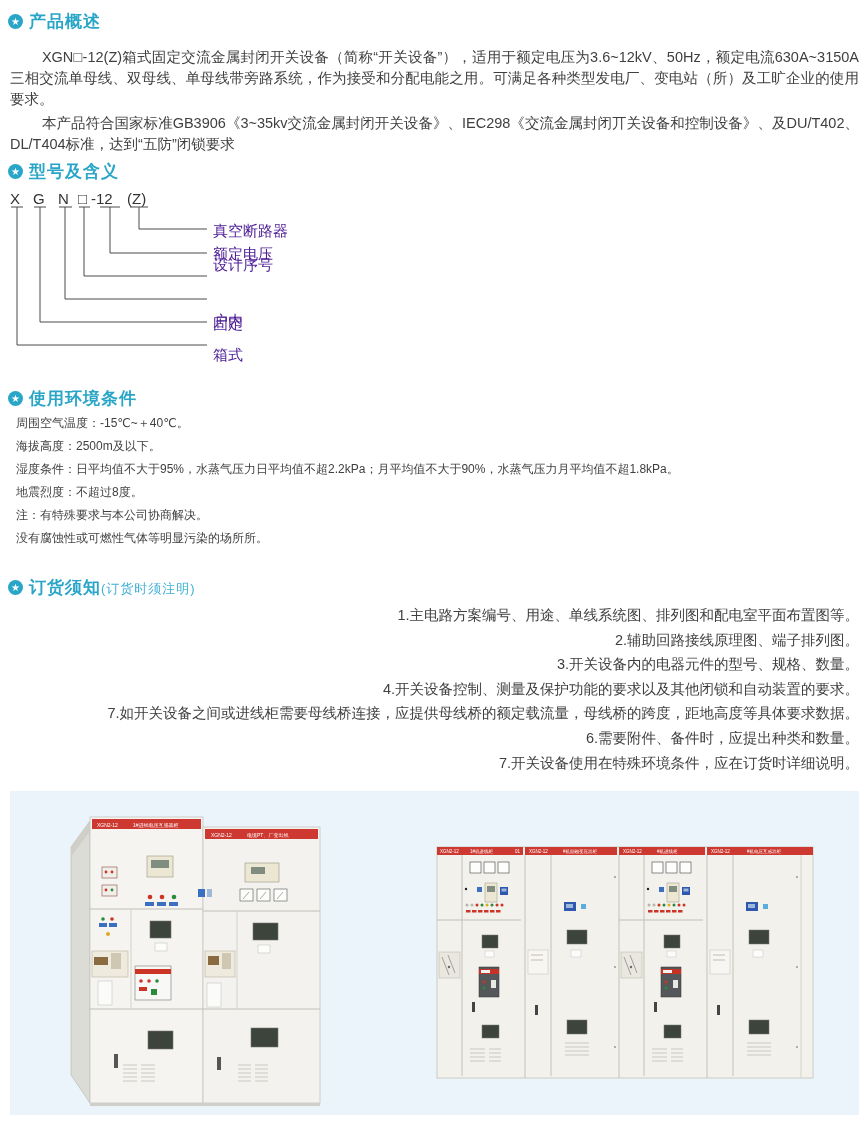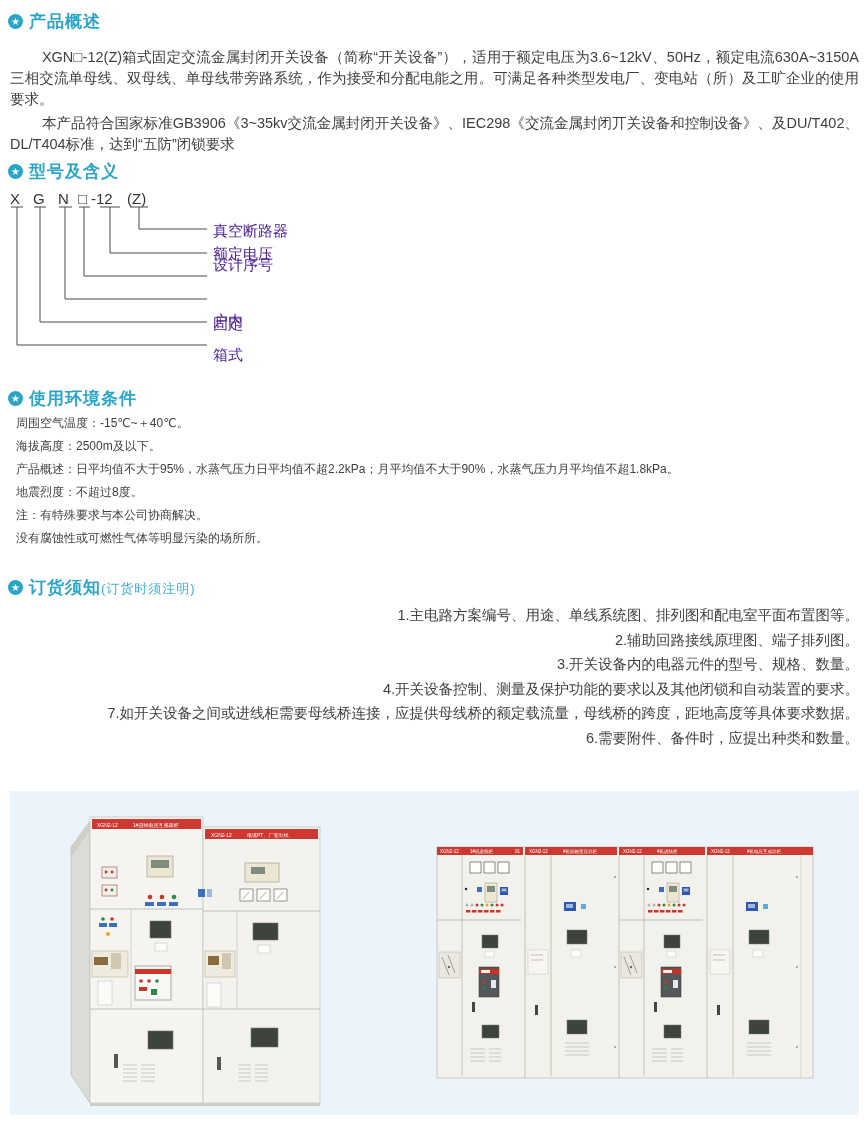--- a/index.html
+++ b/index.html
@@ -77,37 +77,38 @@
   <span class="model-label" style="top:315px;">固定</span>
   <span class="model-label" style="top:346px;">箱式</span>
 
   <div class="sec-head" style="top:387px;">
     <span class="sec-icon">★</span>
     <span class="sec-title">使用环境条件</span>
   </div>
   <div class="envblock" style="top:412px;">
     <div>周围空气温度：-15℃~＋40℃。</div>
     <div>海拔高度：2500m及以下。</div>
-    <div>产品概述：日平均值不大于95%，水蒸气压力日平均值不超2.2kPa；月平均值不大于90%，水蒸气压力月平均值不超1.8kPa。</div>
+    <div>湿度条件：日平均值不大于95%，水蒸气压力日平均值不超2.2kPa；月平均值不大于90%，水蒸气压力月平均值不超1.8kPa。</div>
     <div>地震烈度：不超过8度。</div>
     <div>注：有特殊要求与本公司协商解决。</div>
     <div>没有腐蚀性或可燃性气体等明显污染的场所所。</div>
   </div>
 
   <div class="sec-head" style="top:576px;">
     <span class="sec-icon">★</span>
     <span class="sec-title"><span>订货须知</span><span class="sec-note">(订货时须注明)</span></span>
   </div>
   <div class="orderblock" style="top:603px;text-align:right;">
     <div>1.主电路方案编号、用途、单线系统图、排列图和配电室平面布置图等。</div>
     <div>2.辅助回路接线原理图、端子排列图。</div>
     <div>3.开关设备内的电器元件的型号、规格、数量。</div>
     <div>4.开关设备控制、测量及保护功能的要求以及其他闭锁和自动装置的要求。</div>
     <div>7.如开关设备之间或进线柜需要母线桥连接，应提供母线桥的额定载流量，母线桥的跨度，距地高度等具体要求数据。</div>
     <div>6.需要附件、备件时，应提出种类和数量。</div>
+    <div>7.开关设备使用在特殊环境条件，应在订货时详细说明。</div>
   </div>
 
   <div class="photo-panel">
 
     <svg class="photo" style="left:55px;top:20px;" width="272" height="296" viewBox="0 0 272 296">
 
       <polygon points="6,36 25,10 25,292 6,264" fill="#dcdcd6" stroke="#b5b5ae" stroke-width="0.6"></polygon>
       <polygon points="6,36 25,10 25,20 6,46" fill="#cfcfc8"></polygon>
 
       <rect x="25" y="6" width="113" height="286" fill="#f5f4f0" stroke="#c6c6c0" stroke-width="0.8"></rect>

